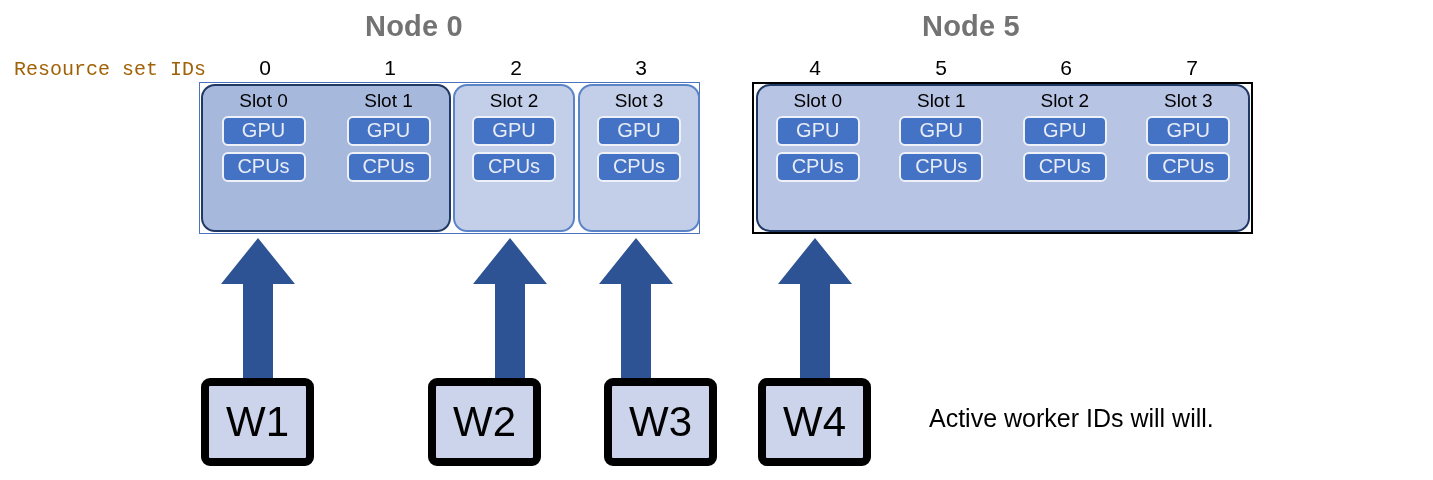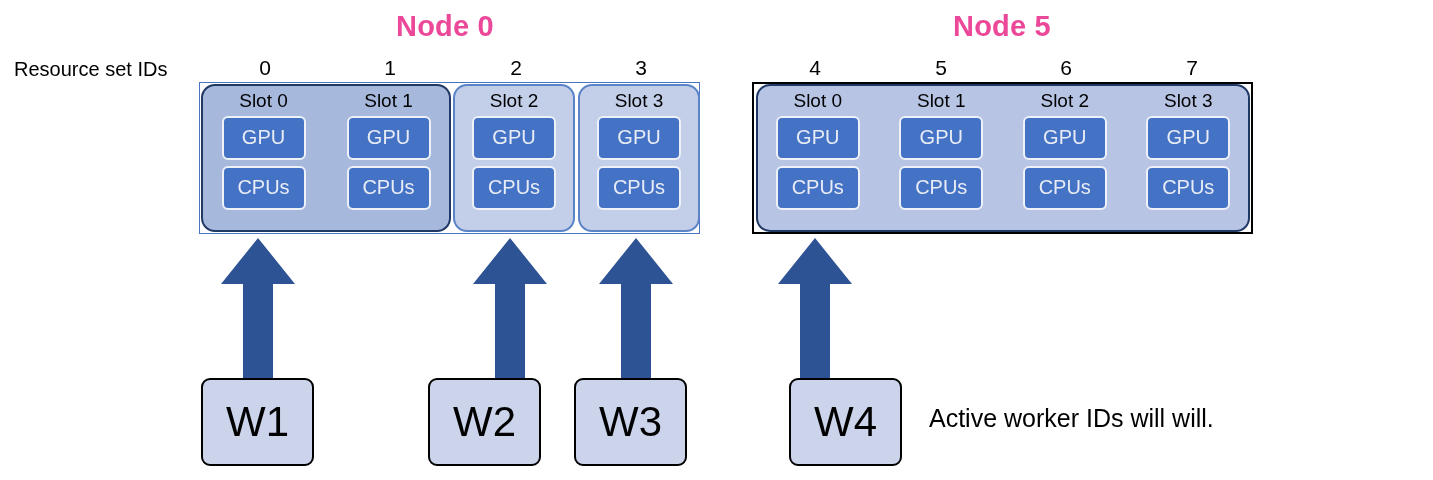--- a/index.html
+++ b/index.html
@@ -16,33 +16,33 @@
     font-family: "Liberation Sans", sans-serif;
     color: #000000;
   }
 
   
   .node-title {
     position: absolute;
     font-size: 29px;
     font-weight: bold;
     letter-spacing: 0.2px;
-    color: #ec4899;
-    text-align: center;
+    color: #737373;
     white-space: nowrap;
   }
 
   
   .rs-label {
     position: absolute;
     left: 14px;
     top: 58px;
     font-size: 20px;
-    color: #000000;
-    white-space: nowrap;
+    color: #a16207;
+    white-space: nowrap;
+    font-family: Liberation Mono, monospace;
   }
 
   
   .rs-id {
     position: absolute;
     top: 56px;
     width: 40px;
     text-align: center;
     font-size: 21px;
     color: #000;
@@ -84,21 +84,21 @@
   .slot + .slot { margin-left: 4px; text-align: right; }
   .slot-label {
     font-size: 19px;
     color: #000;
     line-height: 1.15;
     margin-bottom: 4px;
     white-space: nowrap;
   }
   .res-chip {
     width: 84px;
-    height: 44px;
+    height: 30px;
     box-sizing: border-box;
     background: #4472c4;
     border: 2.5px solid #eef1f8;
     border-radius: 6px;
     color: #e8ecf6;
     font-size: 20px;
     display: flex;
     align-items: center;
     justify-content: center;
     margin-bottom: 6px;
@@ -114,21 +114,21 @@
   .arrow svg { display: block; width: 100%; height: 100%; }
 
   
   .worker {
     position: absolute;
     top: 378px;
     width: 113px;
     height: 88px;
     box-sizing: border-box;
     background: #ccd4eb;
-    border: 2px solid #000000;
+    border: 8px solid #000000;
     border-radius: 9px;
     display: flex;
     align-items: center;
     justify-content: center;
     font-size: 42px;
     color: #000;
   }
 
   
   .note {
@@ -231,16 +231,16 @@
   </svg>
 </div>
 <div class="arrow" style="left:778px; top:238px;">
   <svg viewBox="0 0 74 140" preserveAspectRatio="none">
     <polygon points="37,0 74,46 52,46 52,140 22,140 22,46 0,46" fill="#2E5395"></polygon>
   </svg>
 </div>
 
 <div class="worker" style="left:201px;">W1</div>
 <div class="worker" style="left:428px;">W2</div>
-<div class="worker" style="left:574px;">W3</div>
-<div class="worker" style="left:758px;margin-left:31px;">W4</div>
+<div class="worker" style="left:604px;">W3</div>
+<div class="worker" style="left:758px;">W4</div>
 
 <div class="note">Active worker IDs will will.</div>
 
 </body></html>

